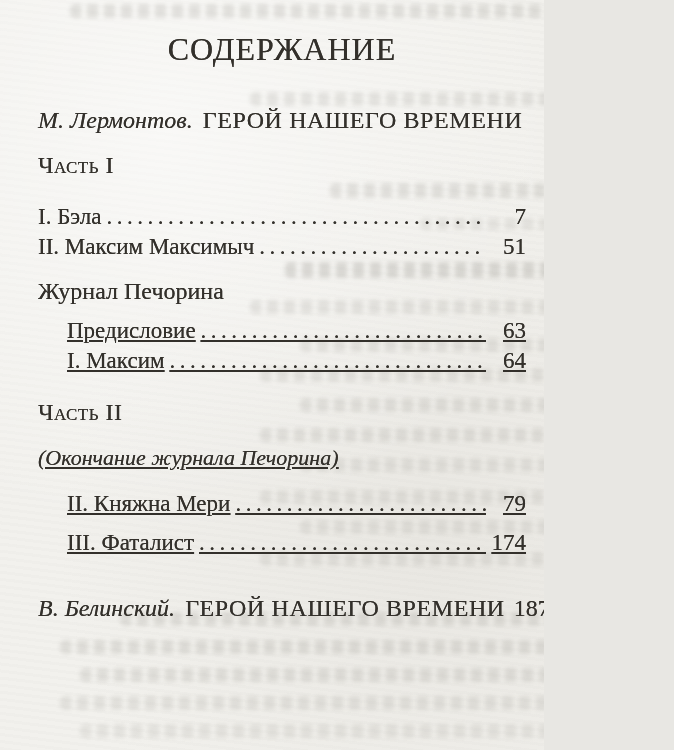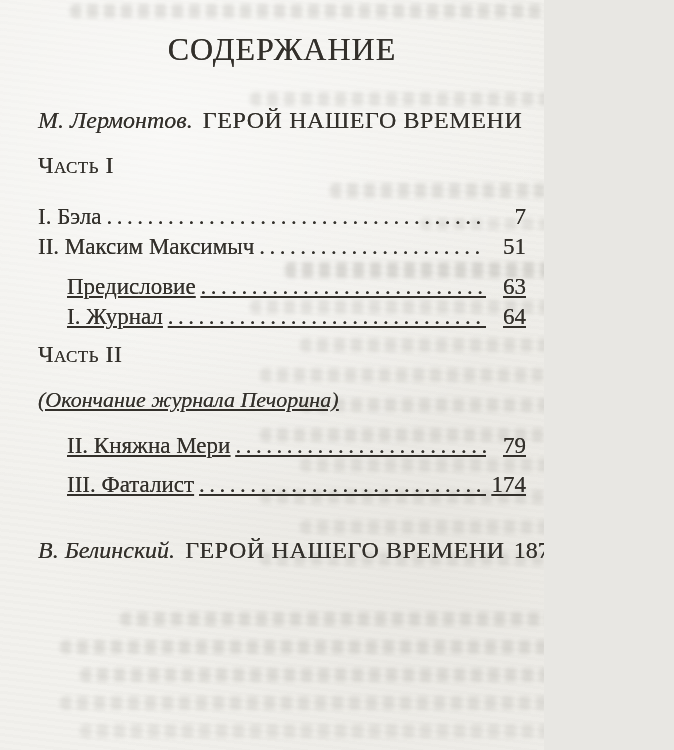--- a/index.html
+++ b/index.html
@@ -37,21 +37,21 @@
   }
   .work-line{
     margin-top:36px;font-size:24px;line-height:30px;white-space:nowrap;
   }
   .author{font-style:italic;}
   .work-title{margin-left:10px;font-size:24px;letter-spacing:0.6px;}
   .part-heading{
     margin-top:15px;font-size:24px;line-height:30px;
     font-variant:small-caps;letter-spacing:0.5px;
   }
-  .part-heading.part2{margin-top:7px;}
+  .part-heading.part2{margin-top:21px;}
   .part-subtitle{
     margin-top:17px;font-size:22px;line-height:28px;font-style:italic;text-decoration:underline;
   }
   .entries{margin-top:22px;}
   .entries.journal{margin-top:10px;}
   .entries.part2e{margin-top:17px;}
   .entries.lvl2{padding-left:29px;text-decoration:underline;}
   .entry{
     display:flex;align-items:flex-start;
     font-size:23px;line-height:30px;white-space:nowrap;
@@ -116,29 +116,30 @@
         <span class="leader"></span>
         <span class="entry-page">7</span>
       </div>
       <div class="entry">
         <span class="entry-label">II. Максим Максимыч</span>
         <span class="leader"></span>
         <span class="entry-page">51</span>
       </div>
     </div>
 
+    <div class="sub-heading">Журнал Печорина</div>
 
     <div class="entries lvl2 journal">
       <div class="entry">
         <span class="entry-label">Предисловие</span>
         <span class="leader"></span>
         <span class="entry-page">63</span>
       </div>
       <div class="entry">
-        <span class="entry-label">I. Журнал</span>
+        <span class="entry-label">I. Максим</span>
         <span class="leader"></span>
         <span class="entry-page">64</span>
       </div>
     </div>
 
     <div class="part-heading part2">Часть II</div>
     <div class="part-subtitle">(Окончание журнала Печорина)</div>
 
     <div class="entries lvl2 part2e">
       <div class="entry">

